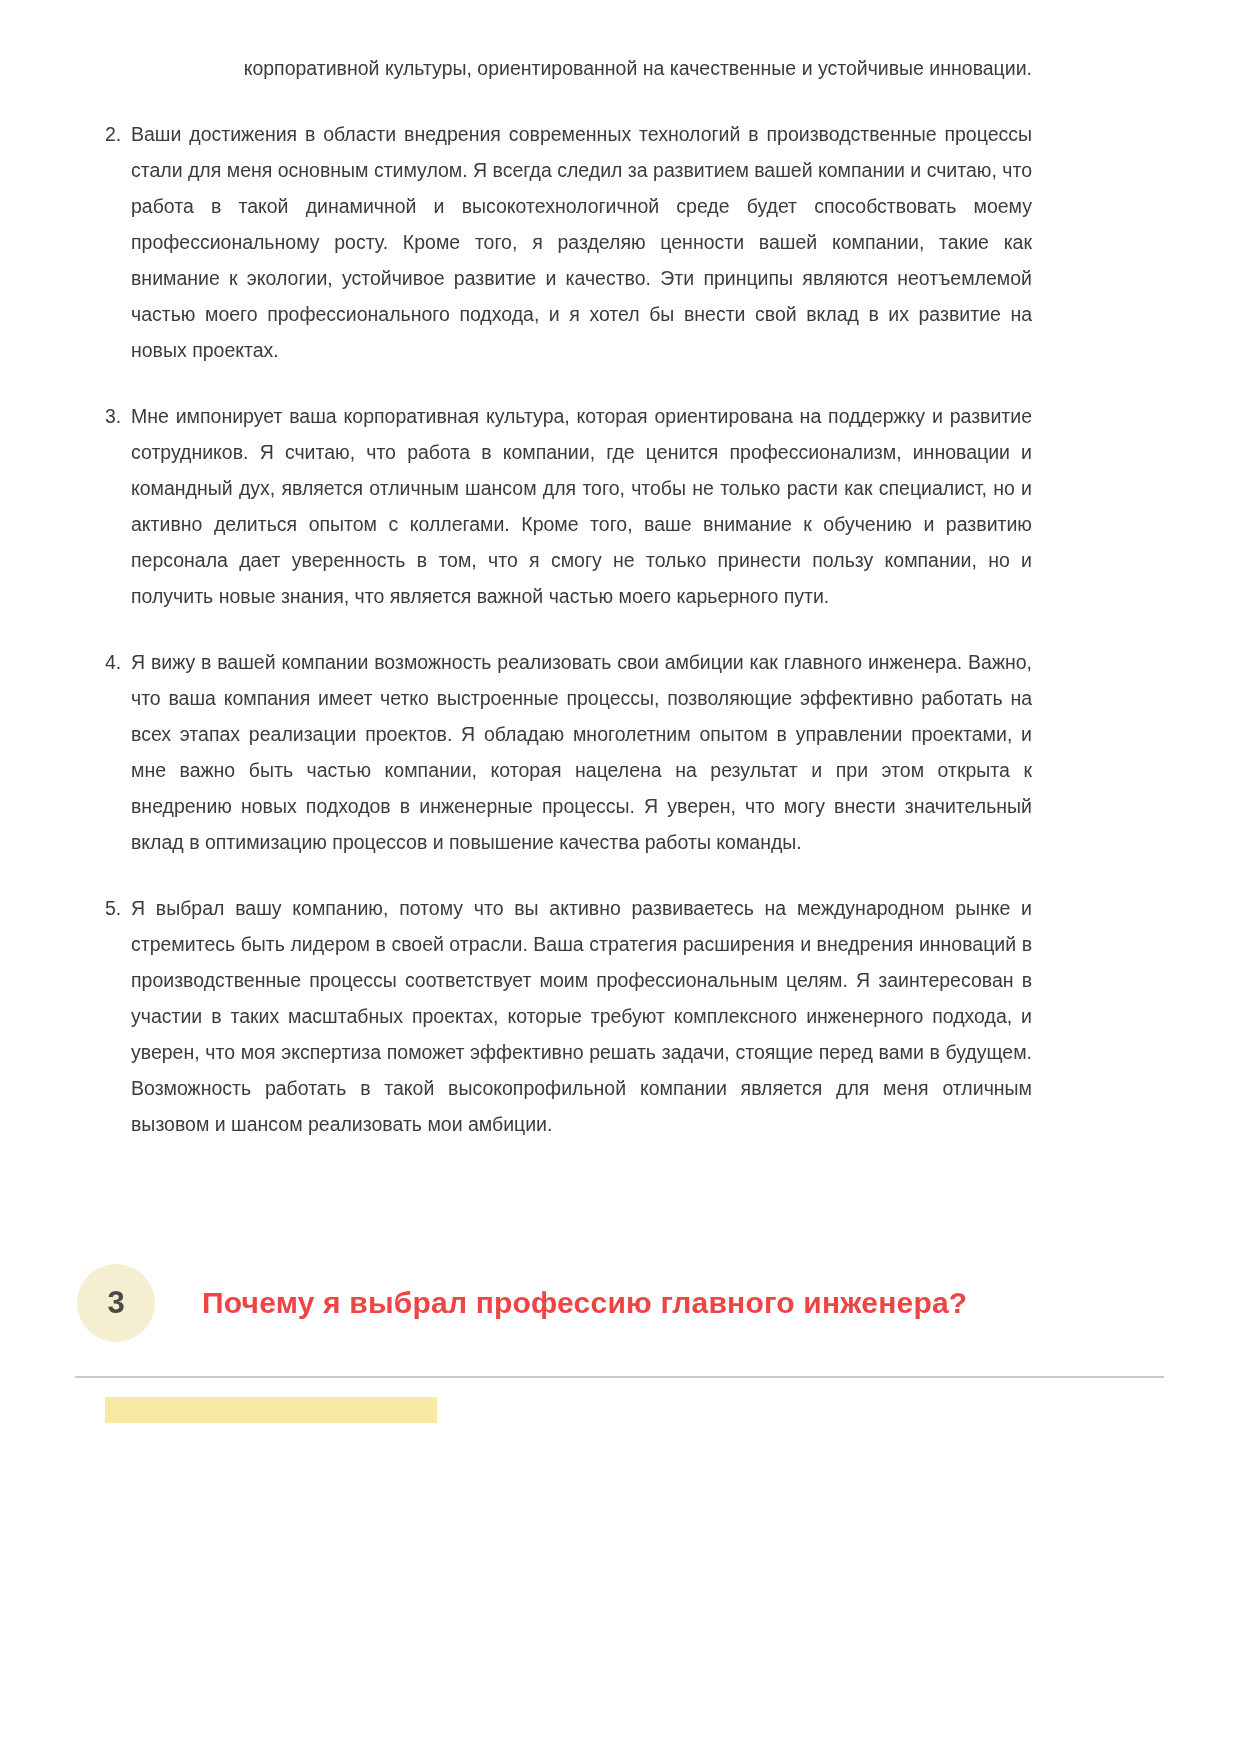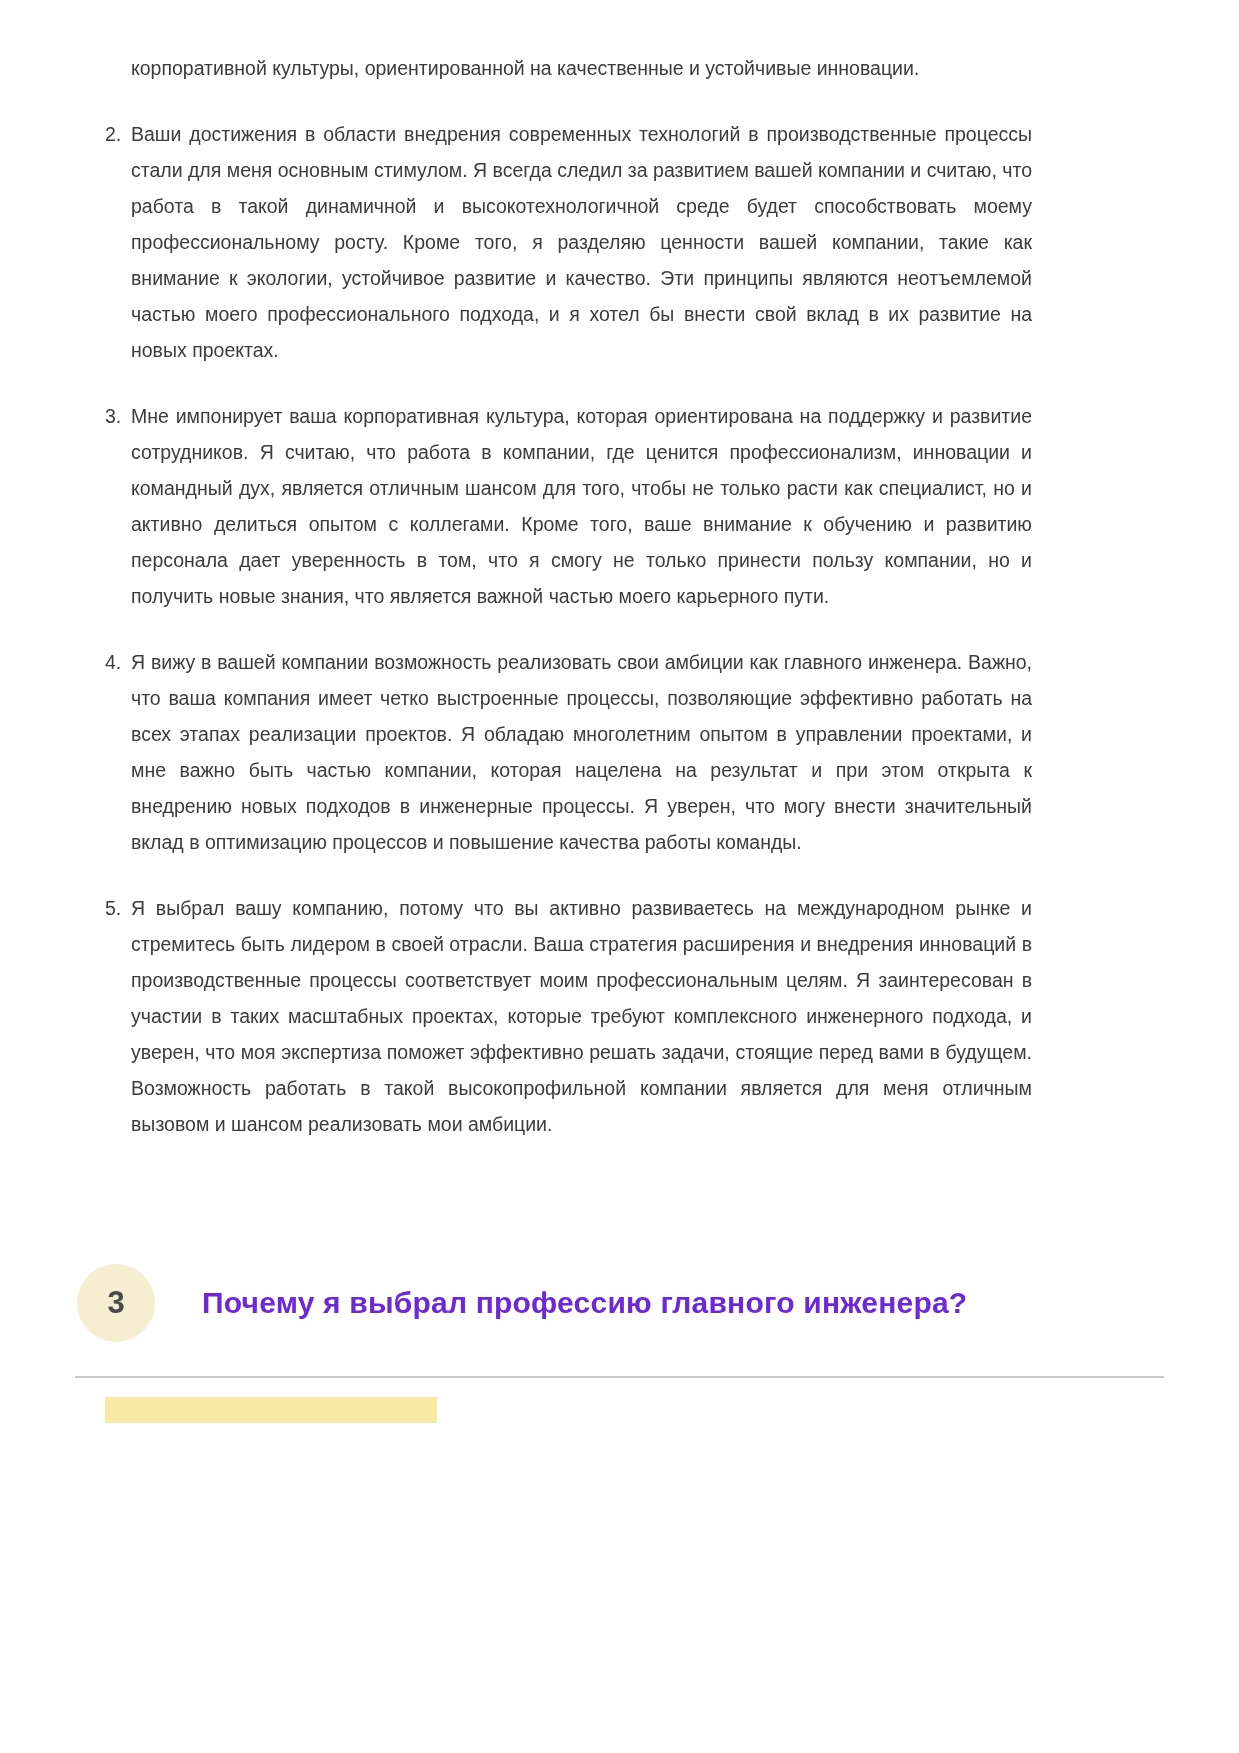--- a/index.html
+++ b/index.html
@@ -21,21 +21,21 @@
   .content {
     width: 927px;
     margin-left: 105px;
     font-size: 19.5px;
     line-height: 36px;
     text-align: justify;
   }
   .cont-paragraph {
     padding-left: 26px;
     margin: 0;
-    text-align: left;
+    text-align: right;
   }
   .numbered-list {
     margin: 0;
     padding: 0;
     list-style: none;
   }
   .list-item {
     position: relative;
     padding-left: 26px;
     margin-top: 30px;
@@ -63,21 +63,21 @@
   }
   .section-number-badge span {
     font-size: 31px;
     font-weight: bold;
     color: #4a4a4a;
   }
   .section-title {
     margin: 0 0 0 47px;
     font-size: 30px;
     font-weight: bold;
-    color: #6d28d9;
+    color: #ef4444;
     letter-spacing: 0.2px;
   }
   .section-divider {
     margin: 34px 0 0 75px;
     width: 1089px;
     height: 2px;
     background: #c9c9c9;
   }
   .highlight-bar {
     margin: 19px 0 0 105px;

